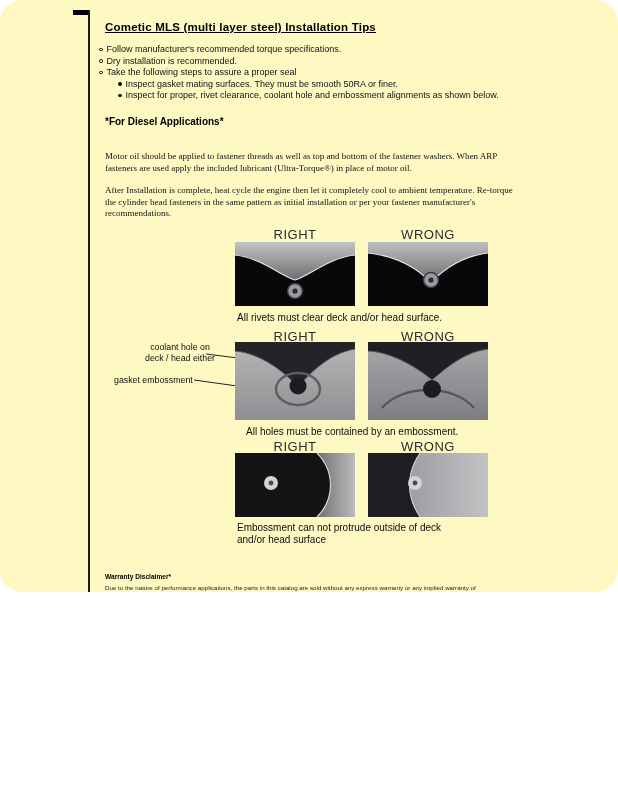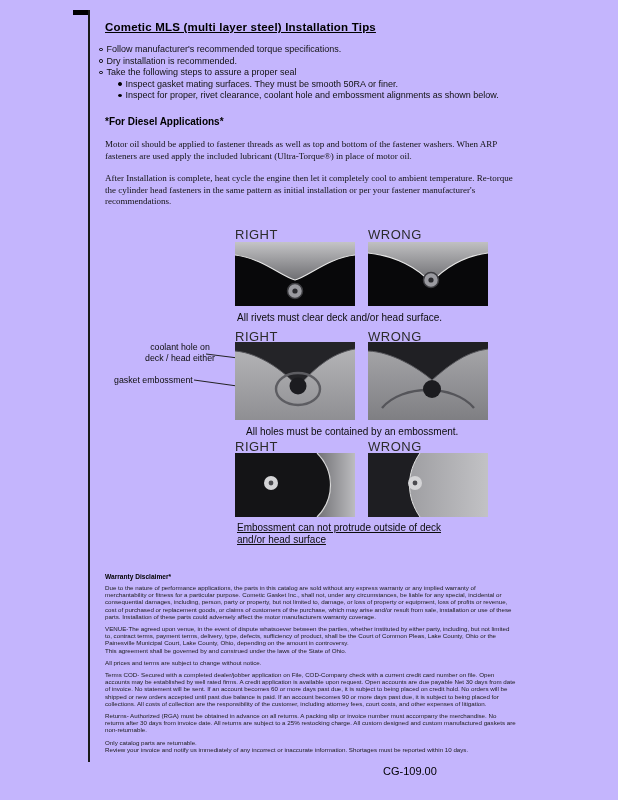--- a/index.html
+++ b/index.html
@@ -1,23 +1,24 @@
 <!DOCTYPE html>
 <html><head>
 <meta charset="utf-8">
 <style>
   * { margin: 0; padding: 0; box-sizing: border-box; }
   html, body { background: #ffffff; }
   body { font-family: "Liberation Sans", "DejaVu Sans", sans-serif; color: #111; }
   .page {
     position: relative;
     width: 618px;
-    height: 800px;
-    background: #c4b5fd;
+    height: 592px;
+    background: #fef9c3;
     overflow: hidden;
+    border-radius: 22px;
   }
   .left-rule {
     position: absolute;
     left: 88px; top: 10px;
     width: 1.5px; height: 752px;
     background: #1a1a1a;
   }
   .corner-mark {
     position: absolute;
     left: 73px; top: 10px;
@@ -38,26 +39,26 @@
   .tip.sub { margin-left: 19px; }
   .b-open {
     flex: 0 0 auto; width: 3.5px; height: 3.5px; margin-top: 3.5px;
     border: 1px solid #000; border-radius: 50%; background: transparent;
   }
   .b-fill {
     flex: 0 0 auto; width: 3.5px; height: 3.5px; margin-top: 3.5px;
     border: 1px solid #000; border-radius: 50%; background: #000;
   }
   .diesel { position: absolute; left: 105px; top: 116px; width: 408px; }
-  .diesel-heading { font-size: 10px; font-weight: bold; margin-bottom: 12px; color: #000; }
+  .diesel-heading { font-size: 10px; font-weight: bold; margin-bottom: 24px; color: #000; }
   .diesel p { font-size: 9px; line-height: 11.5px; margin-bottom: 11px; color: #111; font-family: Liberation Serif, serif; }
   .note { position: absolute; left: 105px; top: 207px; font-size: 9px; color: #111; }
 
   .rw-label {
-    position: absolute; width: 120px; 
+    position: absolute; width: 120px; text-align: center;
     font-size: 13px; letter-spacing: 0.5px; color: #2b2b2b;
   }
   .photo { position: absolute; width: 120px; }
   .photo svg { display: block; width: 100%; height: 100%; }
   .caption { position: absolute; font-size: 10px; color: #0c0c0c; white-space: pre-line; line-height: 12px; }
 
   .lbl-r1-right { left: 235px; top: 227px; }
   .lbl-r1-wrong { left: 368px; top: 227px; }
   .img-r1-right { left: 235px; top: 242px; height: 64px; }
   .img-r1-wrong { left: 368px; top: 242px; height: 64px; }
@@ -66,21 +67,21 @@
   .lbl-r2-right { left: 235px; top: 329px; }
   .lbl-r2-wrong { left: 368px; top: 329px; }
   .img-r2-right { left: 235px; top: 342px; height: 78px; }
   .img-r2-wrong { left: 368px; top: 342px; height: 78px; }
   .cap-r2 { left: 246px; top: 426px; text-align: right; }
 
   .lbl-r3-right { left: 235px; top: 439px; }
   .lbl-r3-wrong { left: 368px; top: 439px; }
   .img-r3-right { left: 235px; top: 453px; height: 64px; }
   .img-r3-wrong { left: 368px; top: 453px; height: 64px; }
-  .cap-r3 { left: 237px; top: 522px; text-decoration: underline; }
+  .cap-r3 { left: 237px; top: 522px; }
 
   .callout {
     position: absolute; font-size: 8.8px; line-height: 10.5px;
     color: #0c0c0c; white-space: pre-line; text-align: center;
   }
   .callout-coolant { left: 136px; top: 342px; width: 88px; text-align: center; }
   .callout-embossment { left: 114px; top: 375px; }
   .callout-lines { position: absolute; left: 190px; top: 348px; width: 84px; height: 48px; }
   .callout-lines svg { display: block; width: 100%; height: 100%; }
 

